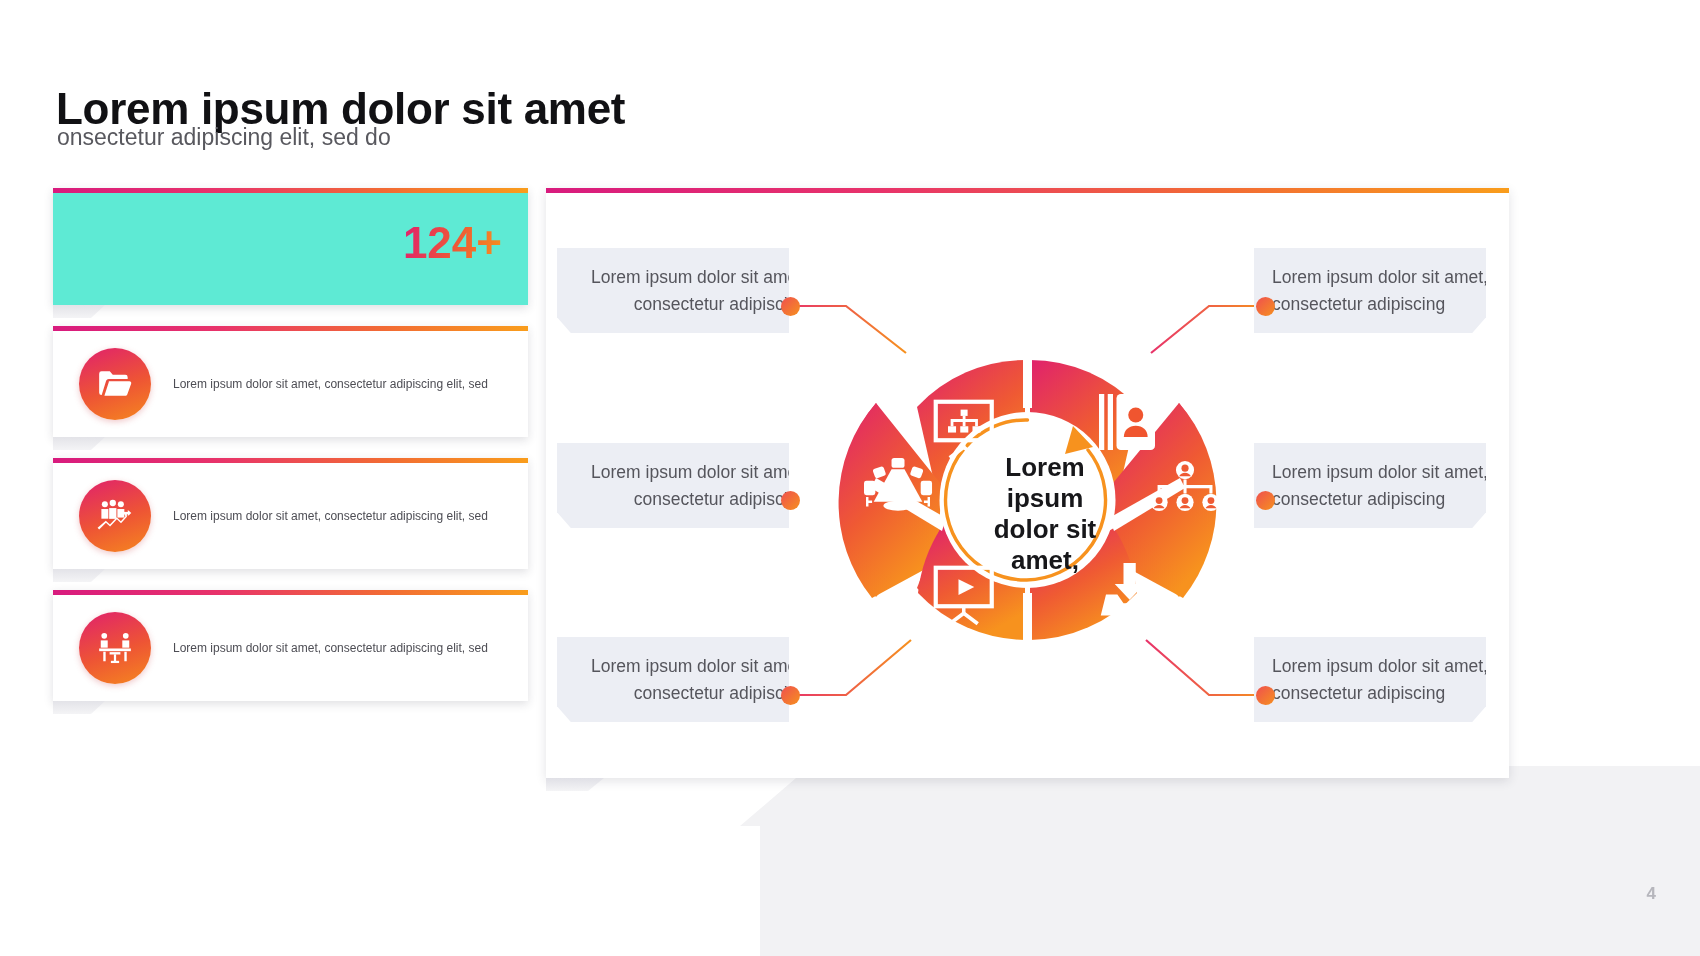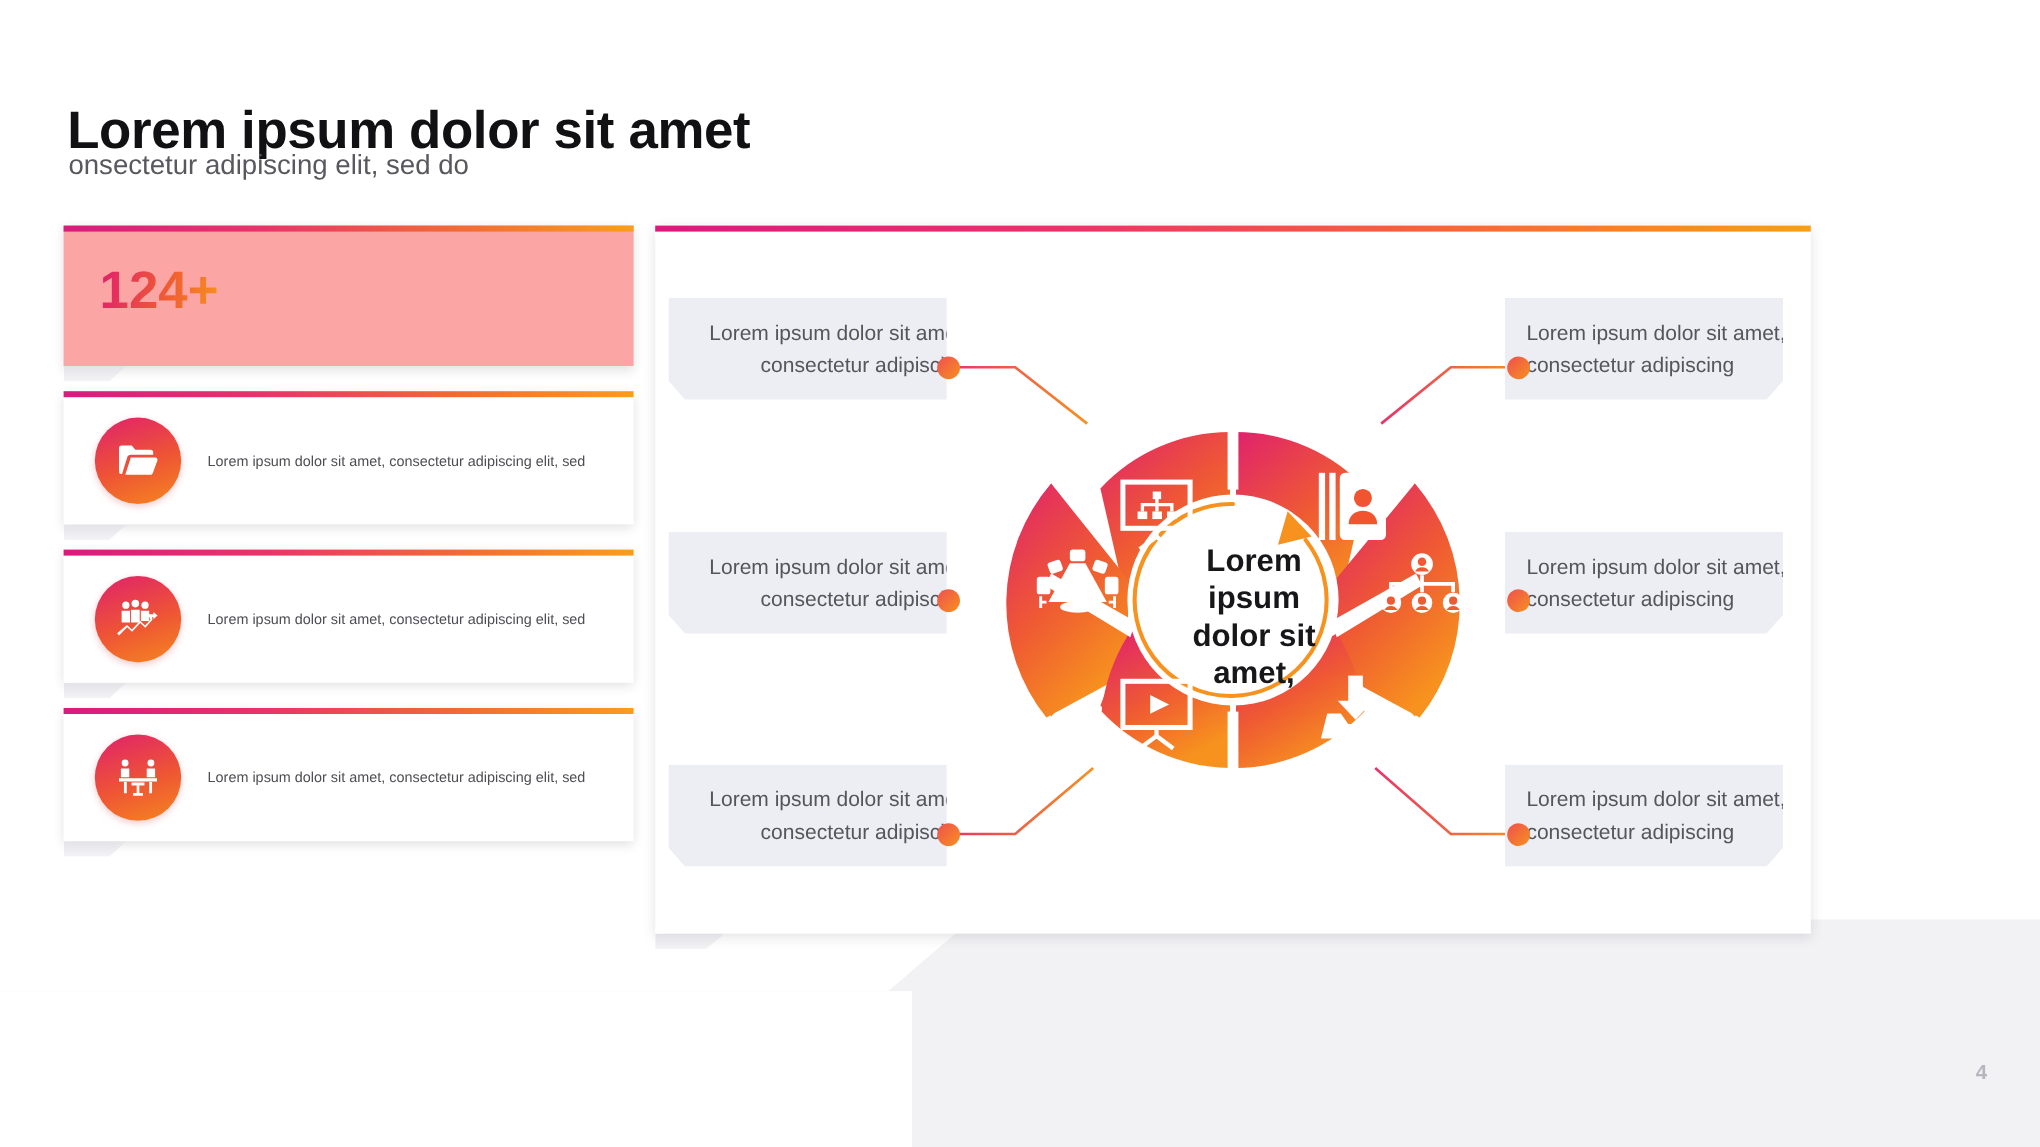--- a/index.html
+++ b/index.html
@@ -37,22 +37,23 @@
   
   .accent{
     height:5px;width:100%;
     background:linear-gradient(90deg,#d81b7e 0%,#e8336a 35%,#f26b34 70%,#f99d1c 100%);
   }
 
   
   .left-col{position:absolute;left:53px;top:188px;width:475px;}
 
   .card{
-    position:relative;background:#fca5a5;
+    position:relative;background:#5eead4;
     box-shadow:0 3px 9px rgba(40,40,60,.15);
+    text-align:right;
   }
   .card .body{padding:22px 26px 26px 30px;}
   .notch{
     position:absolute;left:0;bottom:-13px;width:52px;height:13px;
     background:linear-gradient(180deg,#e3e3e8,#f4f4f6);
     clip-path:polygon(0 0,52px 0,38px 13px,0 13px);
   }
 
   .stat{
     font-size:44px;font-weight:bold;line-height:1;margin:6px 0 14px 0;

